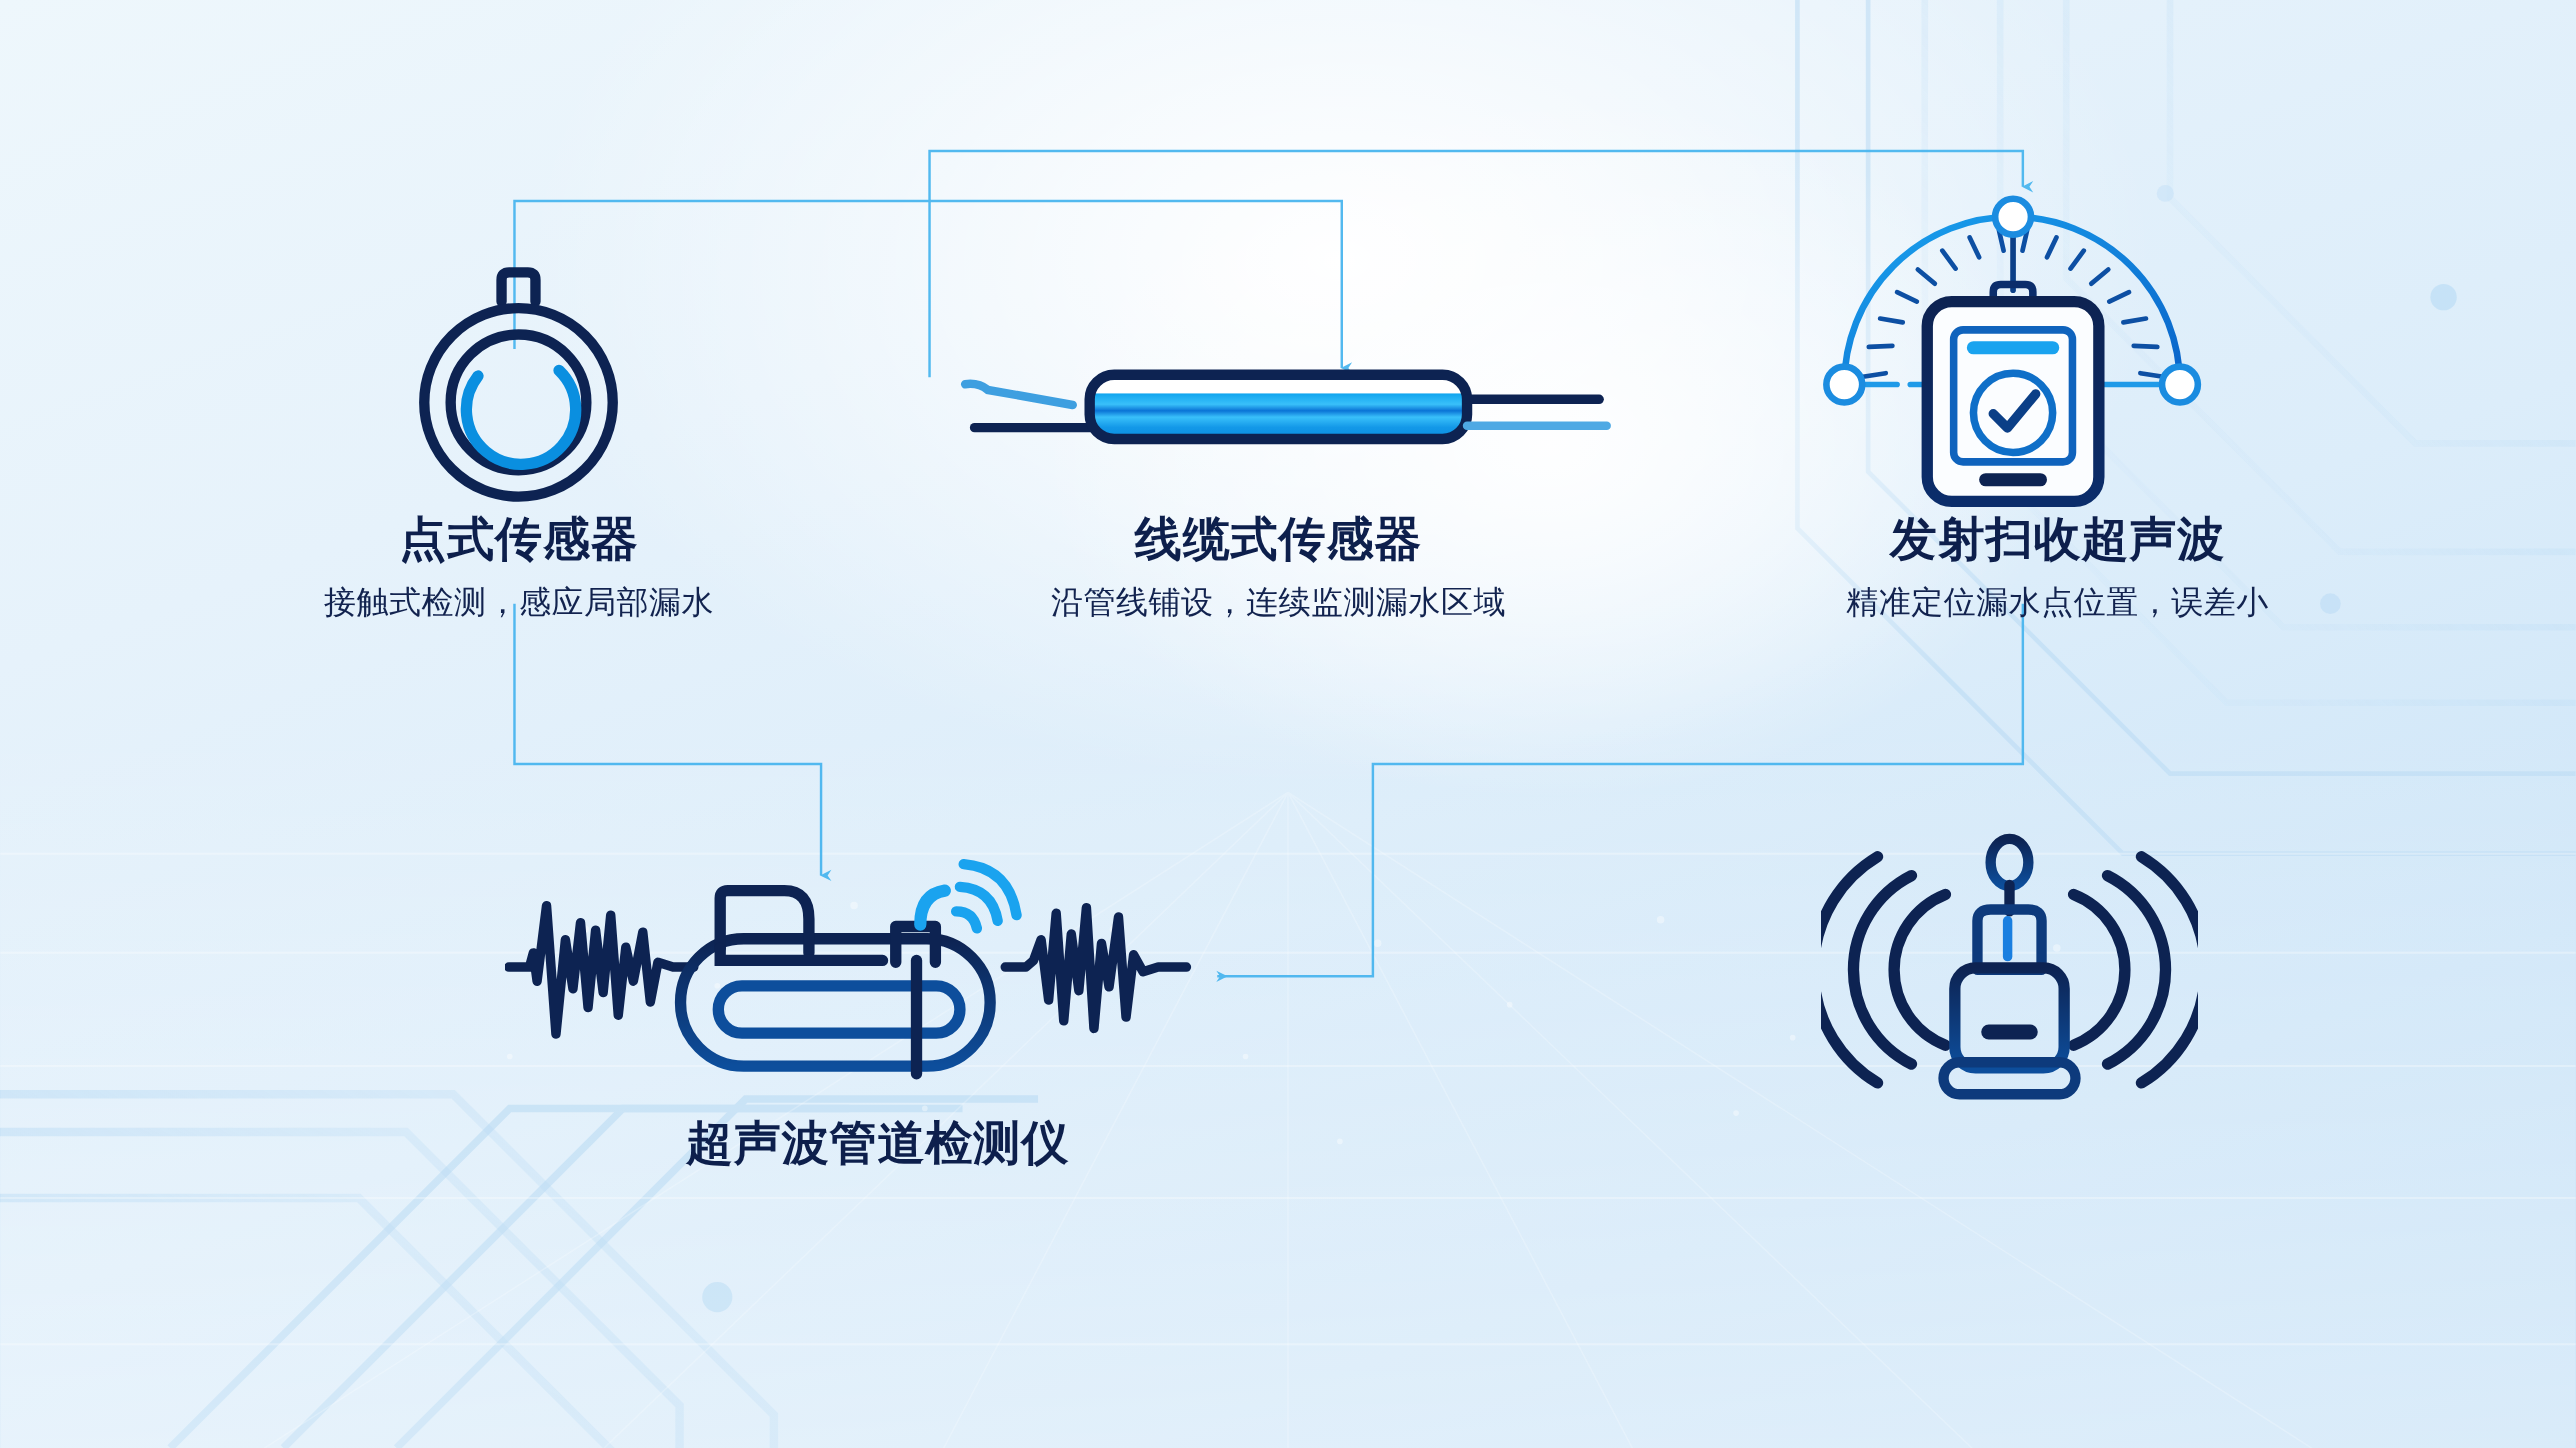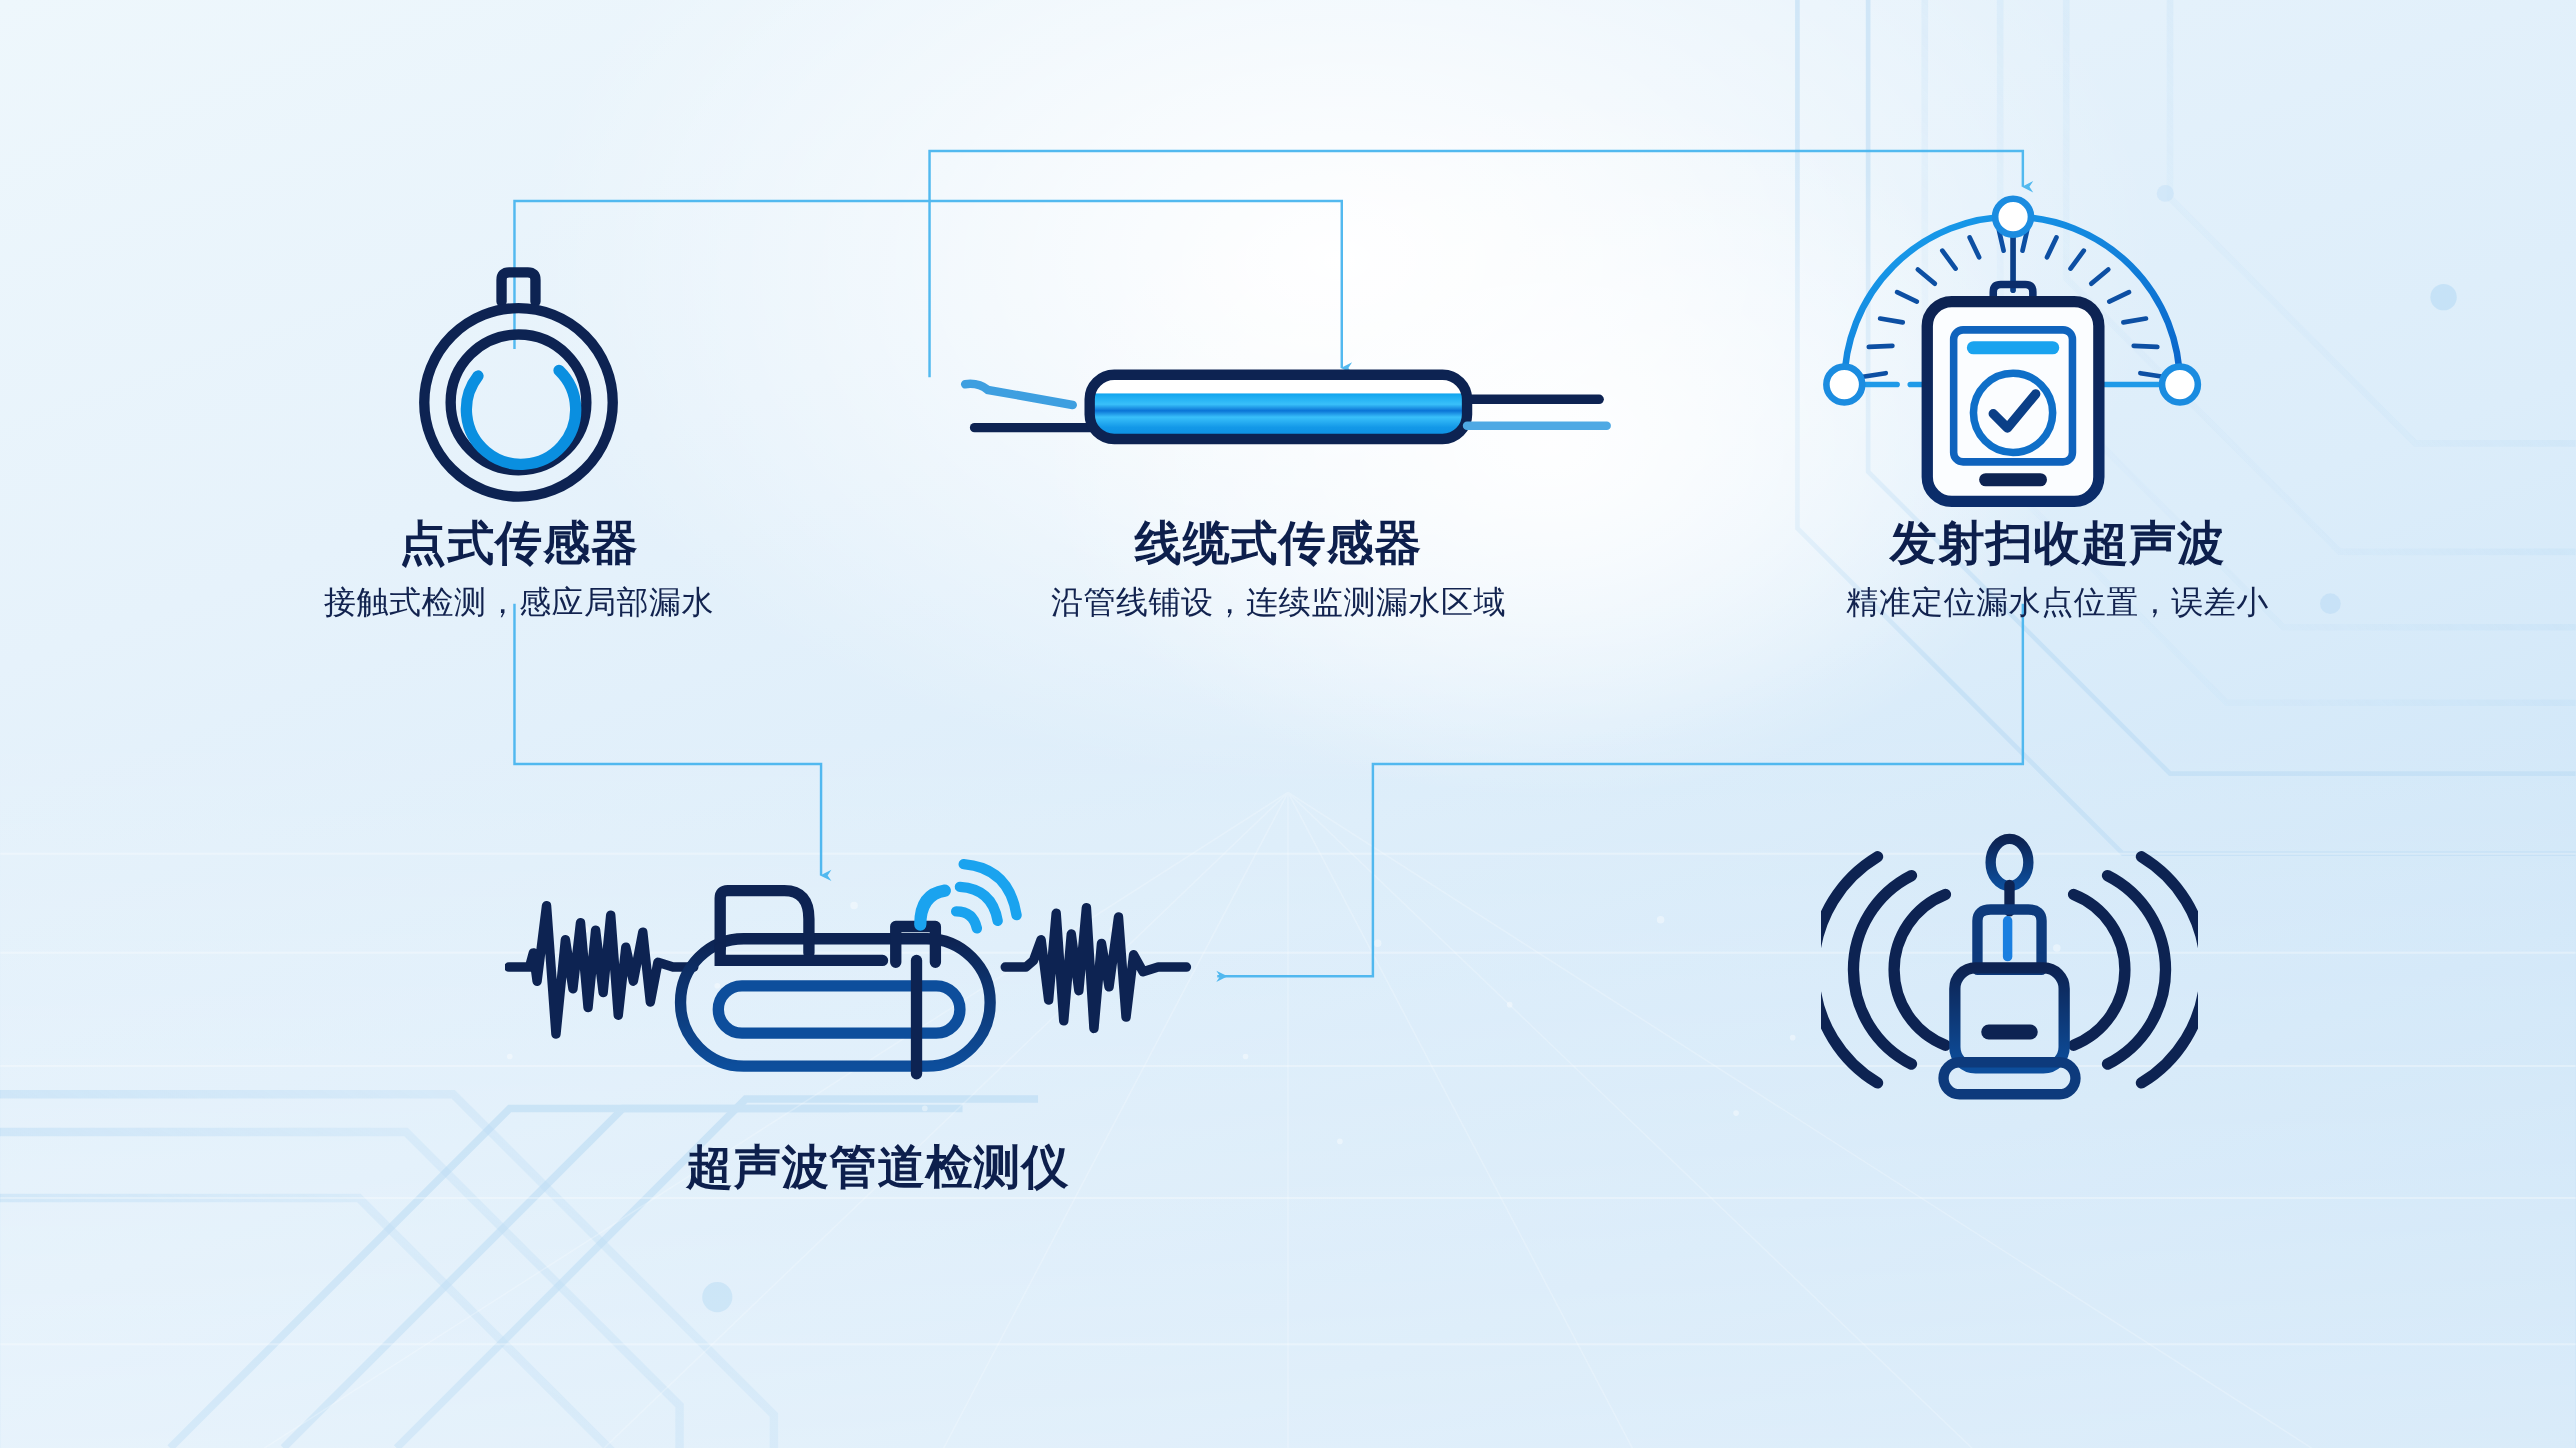--- a/index.html
+++ b/index.html
@@ -17,21 +17,21 @@
   .bg-layer{position:absolute;inset:0;pointer-events:none;}
   .bg-glow{
     position:absolute;left:40%;top:6%;width:1038px;height:717px;
     background:radial-gradient(ellipse at center, rgba(255,255,255,0.92) 0%, rgba(255,255,255,0) 70%);
   }
   .content{position:absolute;inset:0;}
 
   .card{position:absolute;text-align:center;}
   .card .title{
     font-size:47px;font-weight:bold;color:#0d1f4c;letter-spacing:0.9px;
-    white-space:nowrap;line-height:1.1;
+    white-space:nowrap;line-height:1.1;font-family:Liberation Mono, monospace;
   }
   .card .desc{
     font-size:32px;font-weight:normal;color:#12234f;letter-spacing:0.5px;
     white-space:nowrap;line-height:1.15;margin-top:15px;
   }
   .icon-wrap{position:absolute;}
 </style>
 </head>
 <body>
 
@@ -312,20 +312,20 @@
     <div class="card" style="left:873px;top:517px;width:811px;text-align:center;">
       <div class="title">线缆式传感器</div>
       <div class="desc">沿管线铺设，连续监测漏水区域</div>
     </div>
 
     <div class="card" style="left:1661px;top:517px;width:793px;">
       <div class="title">发射扫收超声波</div>
       <div class="desc">精准定位漏水点位置，误差小</div>
     </div>
 
-    <div class="card" style="left:453px;top:1121px;width:849px;margin-top:20px;">
+    <div class="card" style="left:453px;top:1121px;width:849px;">
       <div class="title">超声波管道检测仪</div>
     </div>
 
 
   </div>
 </div>
 
 
 </body></html>

